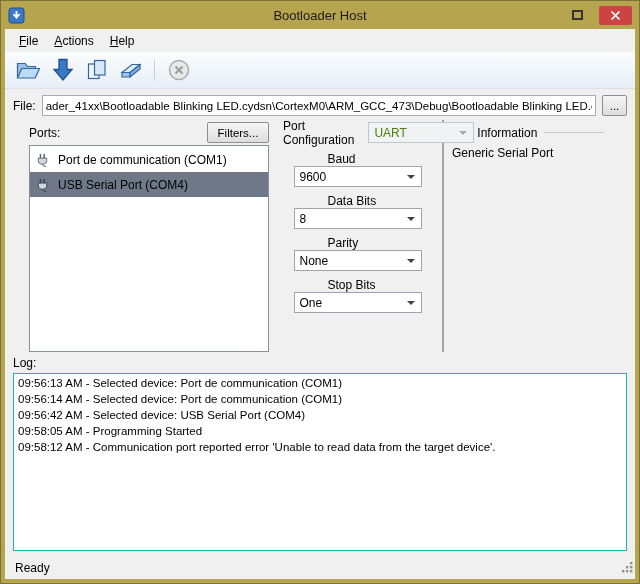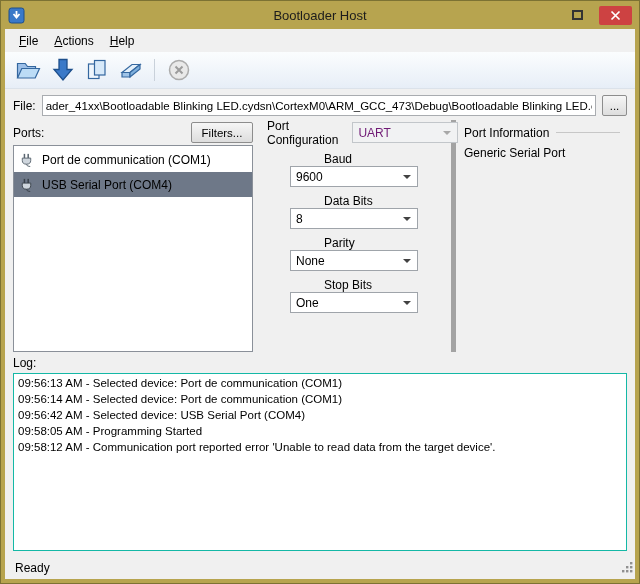--- a/index.html
+++ b/index.html
@@ -73,40 +73,40 @@
     border: 1px solid #a9acb0; background: #fff;
     font-family: inherit; font-size: 11.5px; padding: 0 3px;
   }
   .btn-std {
     border: 1px solid #8d8d8d; border-radius: 2px;
     background: linear-gradient(#f6f6f6, #dddddd);
     font-family: inherit; font-size: 11.5px;
   }
   .browse { width: 25px; height: 21px; }
   
-  .main-row { flex: none; height: 232px; display: flex; padding: 0 8px; }
+  .main-row { flex: none; height: 232px; display: flex; padding: 0 24px; }
   .col-head { height: 25px; flex: none; display: flex; align-items: center; }
   .rule { flex: 1; height: 1px; background: #c7c7c7; margin: 0 7px; }
   .ports-col { width: 240px; flex: none; display: flex; flex-direction: column; }
   .filters-btn { margin-left: auto; width: 62px; height: 21px; }
   .listbox { flex: 1; background: #fff; border: 1px solid #8a9099; overflow: hidden; padding-top: 1px; }
   .list-item { height: 25px; display: flex; align-items: center; gap: 8px; padding: 0 5px; }
   .list-item.selected { background: #6e7888; color: #000000; }
-  .config-col { width: 203px; flex: none; padding: 0 10px 0 14px; border-right: 5px solid #a3a3a3; }
+  .config-col { width: 175px; flex: none; padding: 0 10px 0 14px; border-right: 2px solid #a3a3a3; }
   .combo {
     height: 21px; background: #fff;
     border: 1px solid #9fa4aa;
     display: flex; align-items: center;
     padding: 0 18px 0 5px; position: relative;
   }
   .combo::after {
     content: ""; position: absolute; right: 6px; top: 8px;
     border: 4px solid transparent; border-top-color: #424242;
   }
-  .combo.disabled { background: #f1f2f3; color: #701a75; border-color: #c2c6ca; }
+  .combo.disabled { background: #f1f2f3; color: #4d7c0f; border-color: #c2c6ca; }
   .combo.disabled::after { border-top-color: #a8a8a8; }
   .proto-combo { width: 106px; flex: none; }
   .cfg-row { display: flex; align-items: center; margin-top: 7px; flex-direction: column; }
   .cfg-row .lbl { width: 60px; flex: none; }
   .cfg-row .combo { width: 128px; }
   .info-col { flex: 1; padding-left: 8px; display: flex; flex-direction: column; }
   .info-text { margin-top: 1px; }
   
   .log-label { flex: none; padding: 4px 8px 3px 8px; }
   .logbox {

